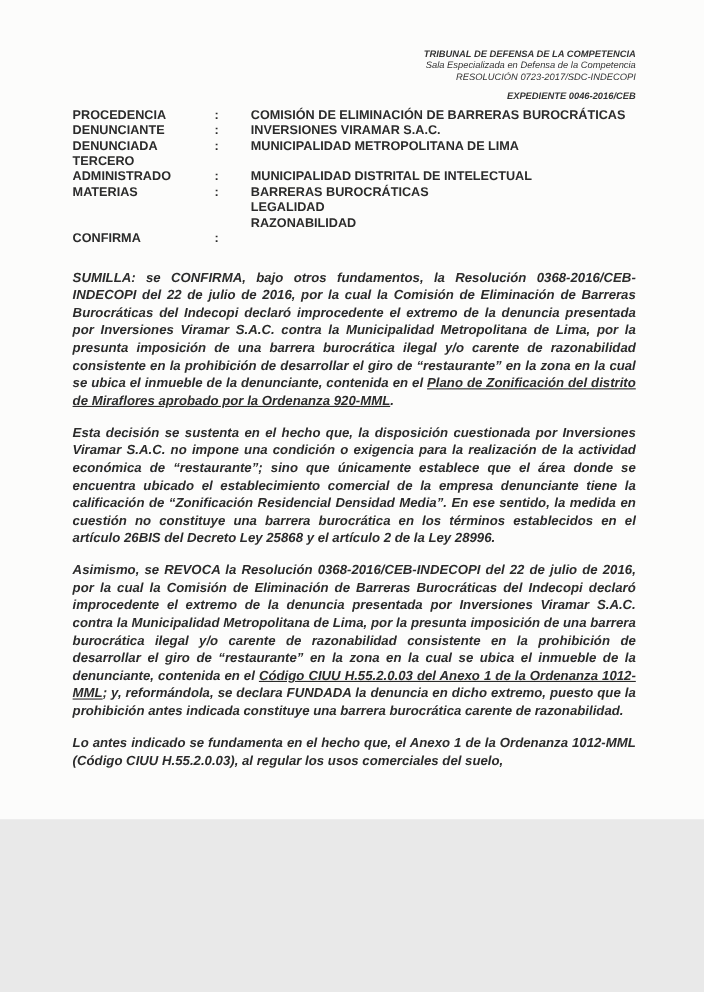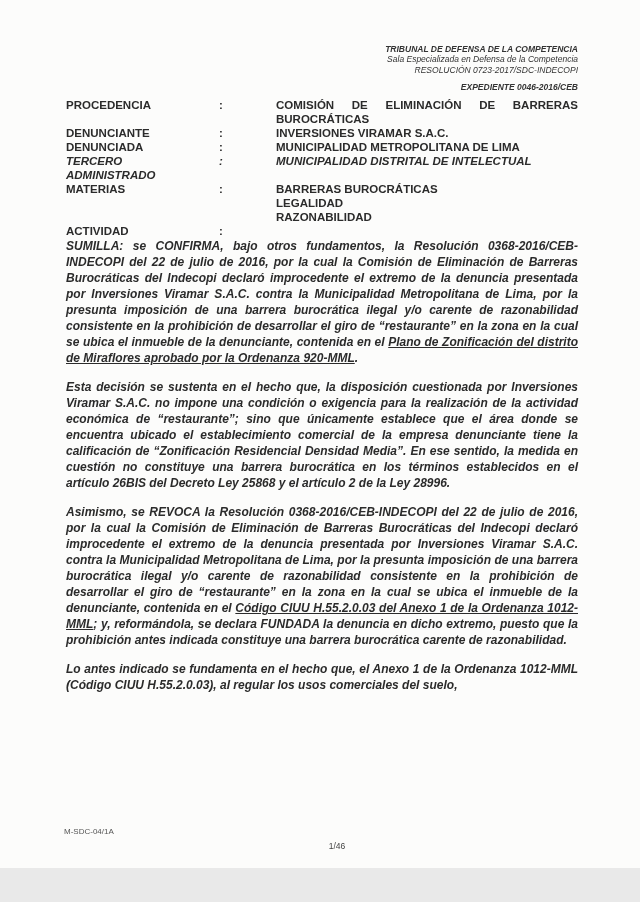--- a/index.html
+++ b/index.html
@@ -1,18 +1,18 @@
 <!DOCTYPE html>
 <html lang="es"><head>
 <meta charset="utf-8">
 <style>
   html,body{margin:0;padding:0;background:#e9e9e9;}
   .page{
     position:relative;
-    width:640px;height:868px;
+    width:640px;height:745px;
     margin:0 auto;
     background:#fcfcfb;
     color:#2b2b2b;
     font-family:"Liberation Sans","DejaVu Sans",sans-serif;
     box-sizing:border-box;
     padding:44px 62px 0 66px;
     overflow:hidden;
   }
   
   .letterhead{
@@ -25,27 +25,28 @@
   .letterhead .strong{font-weight:bold;}
   .letterhead .resnum{margin-top:1px;font-weight:normal;}
   .letterhead .expnum{margin-top:7px;font-weight:bold;}
   
   .fields{
     margin-top:6px;
     font-size:11.5px;
     font-weight:bold;
     line-height:14px;
   }
-  .frow{display:flex;align-items:flex-start;gap:24px;}
-  .frow.align-end{align-items:flex-start;font-style:italic;}
+  .frow{display:flex;align-items:flex-start;}
+  .frow.align-end{align-items:flex-end;}
   .flabel{width:129px;flex:0 0 129px;}
   .fcolon{width:33px;flex:0 0 33px;}
   .fvalue{flex:1;text-align:justify;white-space:pre-line;}
   
   .bodytext{
+    margin-top:20px;
     font-size:12px;
     font-weight:bold;
     font-style:italic;
     line-height:16px;
     text-align:justify;
   }
   .bodytext p{margin:0 0 13px 0;}
   .bodytext .u{text-decoration:underline;}
   
   .footer-code{
@@ -91,21 +92,21 @@
       <div class="fvalue">MUNICIPALIDAD DISTRITAL DE INTELECTUAL</div>
     </div>
     <div class="frow">
       <div class="flabel">MATERIAS</div>
       <div class="fcolon">:</div>
       <div class="fvalue">BARRERAS BUROCRÁTICAS
 LEGALIDAD
 RAZONABILIDAD</div>
     </div>
     <div class="frow">
-      <div class="flabel">ACTIVIDAD</div>
+      <div class="flabel">CONFIRMA</div>
       <div class="fcolon">:</div>
     </div>
   </div>
 
   <div class="bodytext" id="body-paras">
       <p><span>SUMILLA: se CONFIRMA, bajo otros fundamentos, la Resolución 0368-2016/CEB-INDECOPI del 22 de julio de 2016, por la cual la Comisión de Eliminación de Barreras Burocráticas del Indecopi declaró improcedente el extremo de la denuncia presentada por Inversiones Viramar S.A.C. contra la Municipalidad Metropolitana de Lima, por la presunta imposición de una barrera burocrática ilegal y/o carente de razonabilidad consistente en la prohibición de desarrollar el giro de “restaurante” en la zona en la cual se ubica el inmueble de la denunciante, contenida en el </span><span class="u">Plano de Zonificación del distrito de Miraflores aprobado por la Ordenanza 920-MML</span><span>.</span></p>
       <p><span>Esta decisión se sustenta en el hecho que, la disposición cuestionada por Inversiones Viramar S.A.C. no impone una condición o exigencia para la realización de la actividad económica de “restaurante”; sino que únicamente establece que el área donde se encuentra ubicado el establecimiento comercial de la empresa denunciante tiene la calificación de “Zonificación Residencial Densidad Media”. En ese sentido, la medida en cuestión no constituye una barrera burocrática en los términos establecidos en el artículo 26BIS del Decreto Ley 25868 y el artículo 2 de la Ley 28996.</span></p>
       <p><span>Asimismo, se REVOCA la Resolución 0368-2016/CEB-INDECOPI del 22 de julio de 2016, por la cual la Comisión de Eliminación de Barreras Burocráticas del Indecopi declaró improcedente el extremo de la denuncia presentada por Inversiones Viramar S.A.C. contra la Municipalidad Metropolitana de Lima, por la presunta imposición de una barrera burocrática ilegal y/o carente de razonabilidad consistente en la prohibición de desarrollar el giro de “restaurante” en la zona en la cual se ubica el inmueble de la denunciante, contenida en el </span><span class="u">Código CIUU H.55.2.0.03 del Anexo 1 de la Ordenanza 1012-MML</span><span>; y, reformándola, se declara FUNDADA la denuncia en dicho extremo, puesto que la prohibición antes indicada constituye una barrera burocrática carente de razonabilidad.</span></p>
       <p><span>Lo antes indicado se fundamenta en el hecho que, el Anexo 1 de la Ordenanza 1012-MML (Código CIUU H.55.2.0.03), al regular los usos comerciales del suelo,</span></p>
     </div>

